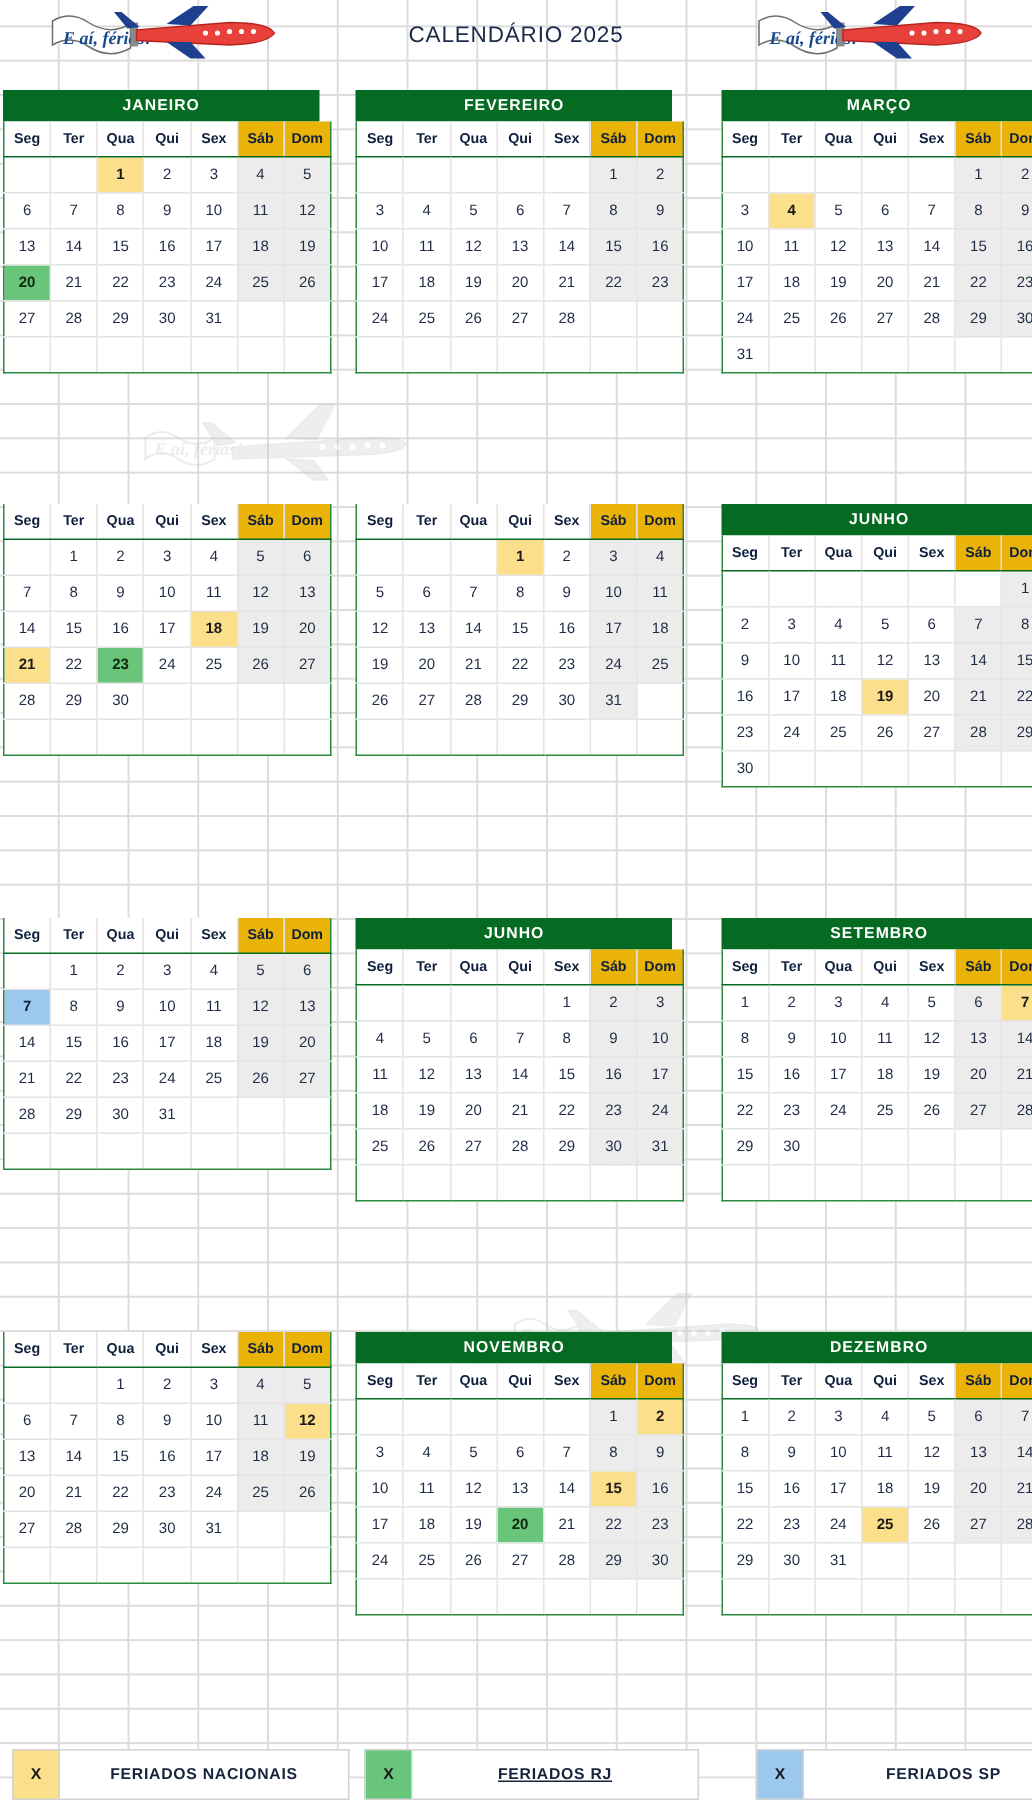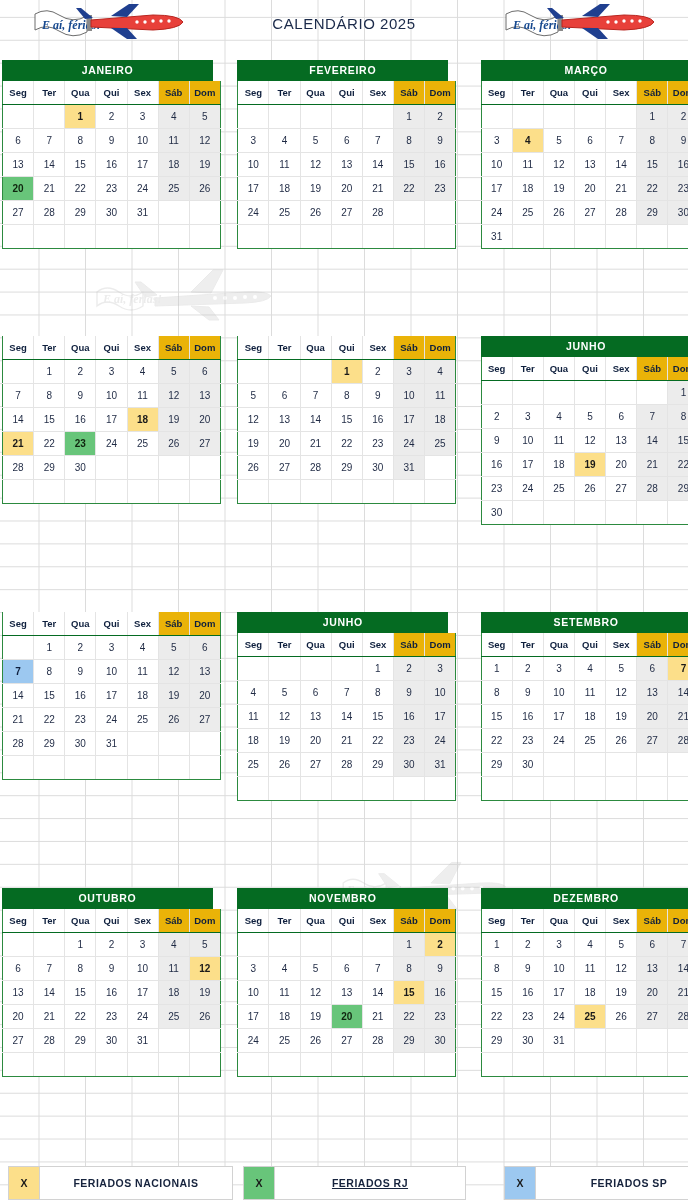--- a/index.html
+++ b/index.html
@@ -928,21 +928,20 @@
               <td class="blank"></td>
               <td class="we blank"></td>
               <td class="we blank"></td>
             </tr>
           </tbody>
         </table>
       </div>
     </div>
     <div class="month col1">
       <div class="month-inner">
-        <div class="month-title">OUTUBRO</div>
         <table class="cal">
           <thead>
             <tr>
               <th>Seg</th>
               <th>Ter</th>
               <th>Qua</th>
               <th>Qui</th>
               <th>Sex</th>
               <th class="we">Sáb</th>
               <th class="we">Dom</th>

